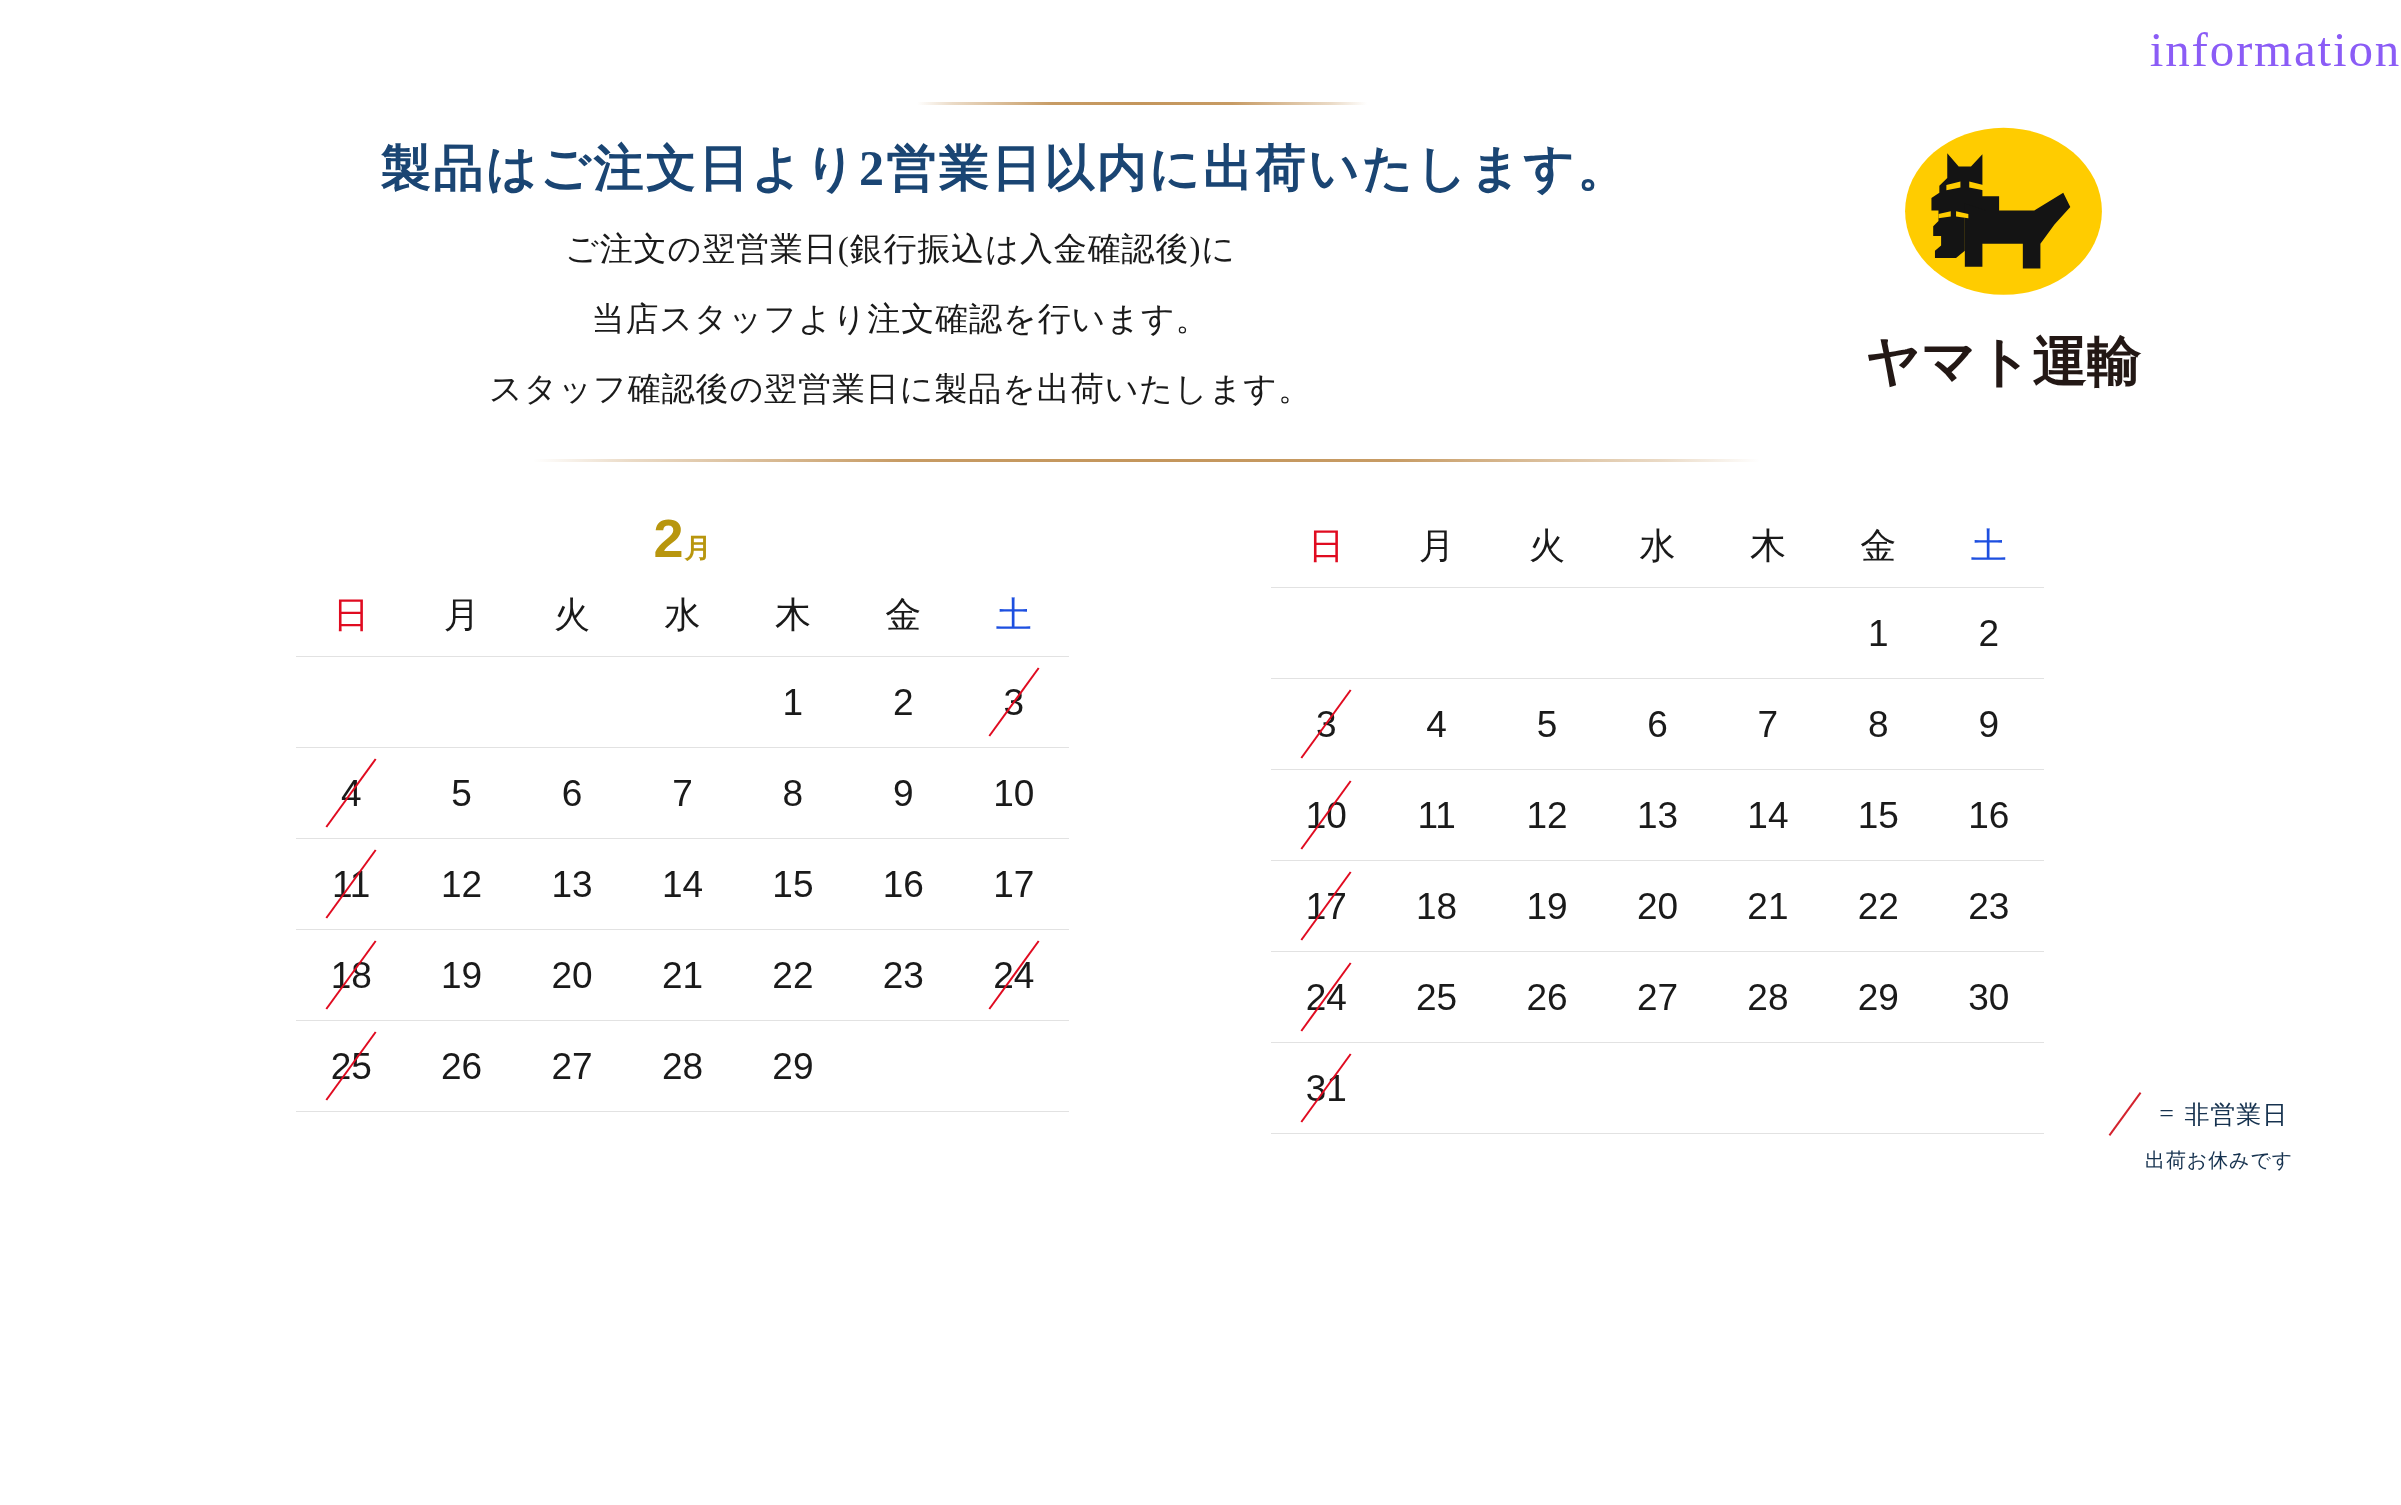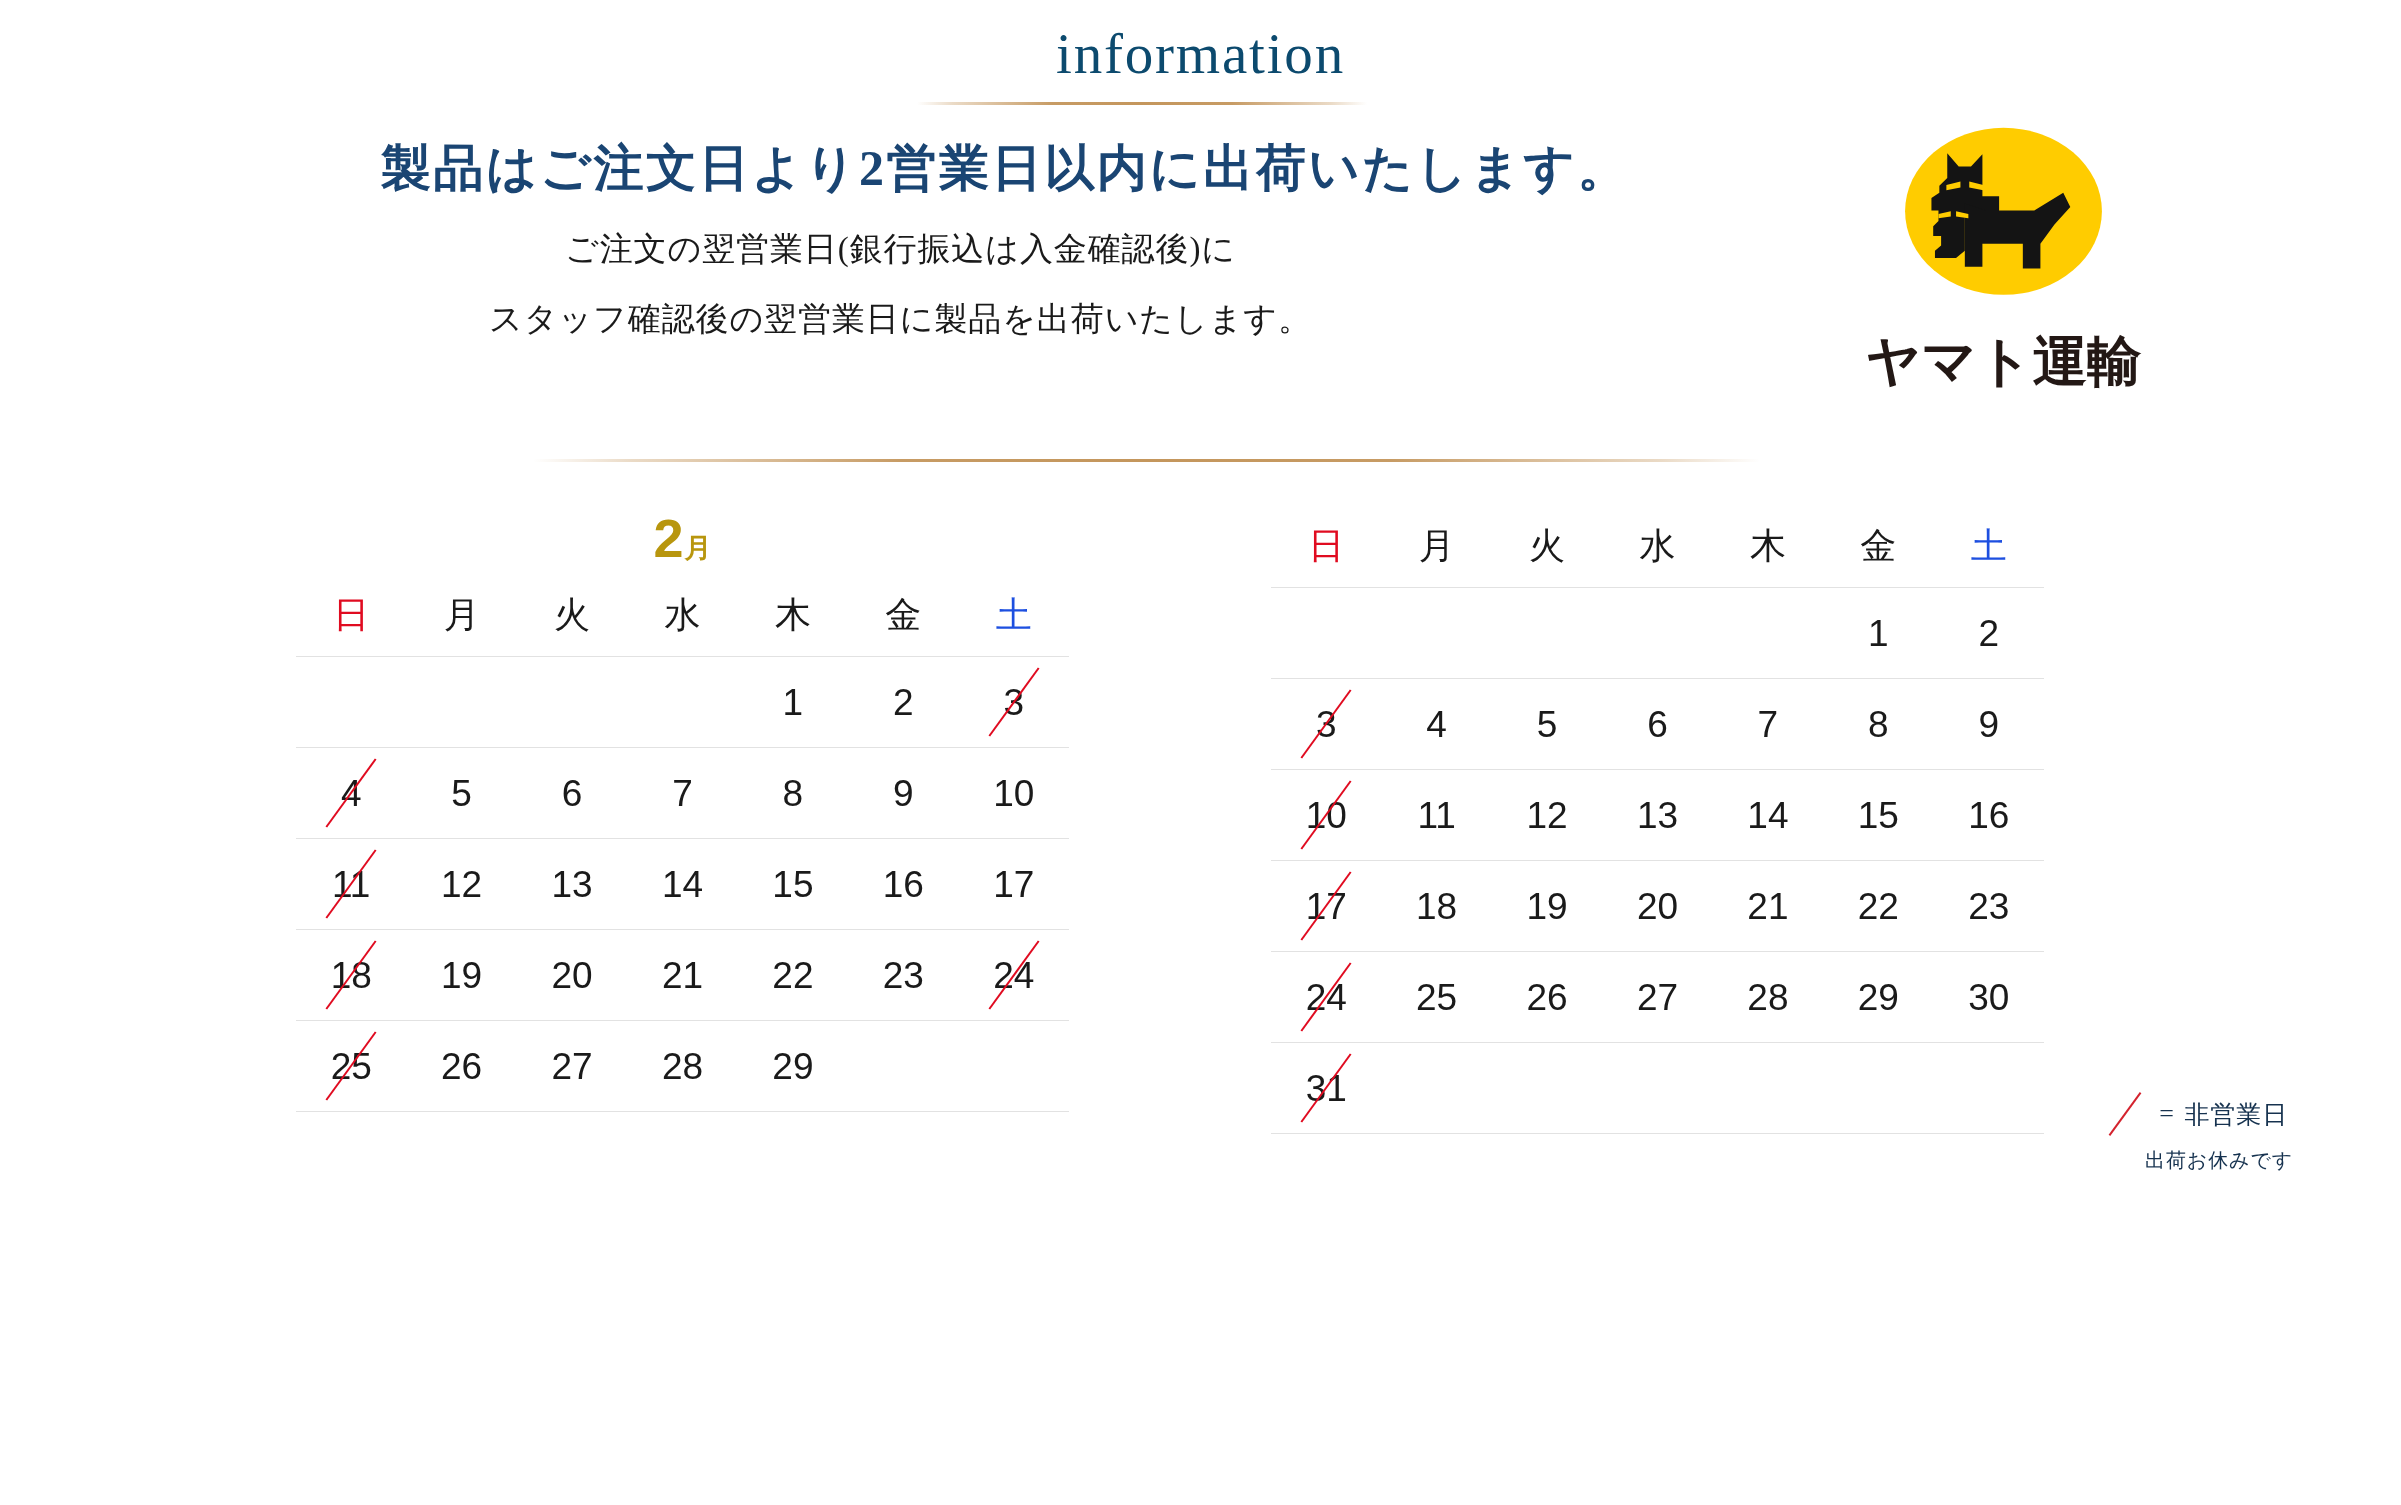--- a/index.html
+++ b/index.html
@@ -16,25 +16,25 @@
     font-family: "Liberation Serif", "DejaVu Serif", serif;
     -webkit-font-smoothing: antialiased;
   }
 
   
   .info-heading {
     position: absolute;
     top: 24.6px;
     left: 0;
     width: 2401px;
-    text-align: center;
+    text-align: right;
     font-family: "Liberation Serif", "DejaVu Serif", serif;
-    font-size: 57px;
+    font-size: 49px;
     letter-spacing: 1.8px;
-    color: #0c4a6e;
+    color: #8b5cf6;
     line-height: 1;
   }
   .divider {
     position: absolute;
     height: 2.6px;
     border: 0;
     background: linear-gradient(to right,
         rgba(196,150,92,0) 0%,
         rgba(196,150,92,0.35) 8%,
         rgba(196,150,92,0.95) 30%,
@@ -220,20 +220,21 @@
 <body>
 
 <div class="info-heading">information</div>
 
 <hr class="divider divider-top">
 
 <div class="headline">製品はご注文日より2営業日以内に出荷いたします。</div>
 
 <div class="body-lines">
   <p>ご注文の翌営業日(銀行振込は入金確認後)に</p>
+  <p>当店スタッフより注文確認を行います。</p>
   <p>スタッフ確認後の翌営業日に製品を出荷いたします。</p>
 </div>
 
 <hr class="divider divider-bottom">
 
 <div class="yamato-logo">
   <svg viewBox="0 0 340 330" xmlns="http://www.w3.org/2000/svg" aria-hidden="true">
     <ellipse cx="170" cy="113" rx="112" ry="95" fill="#FFCC00"></ellipse>
 
     <g fill="#141414">

